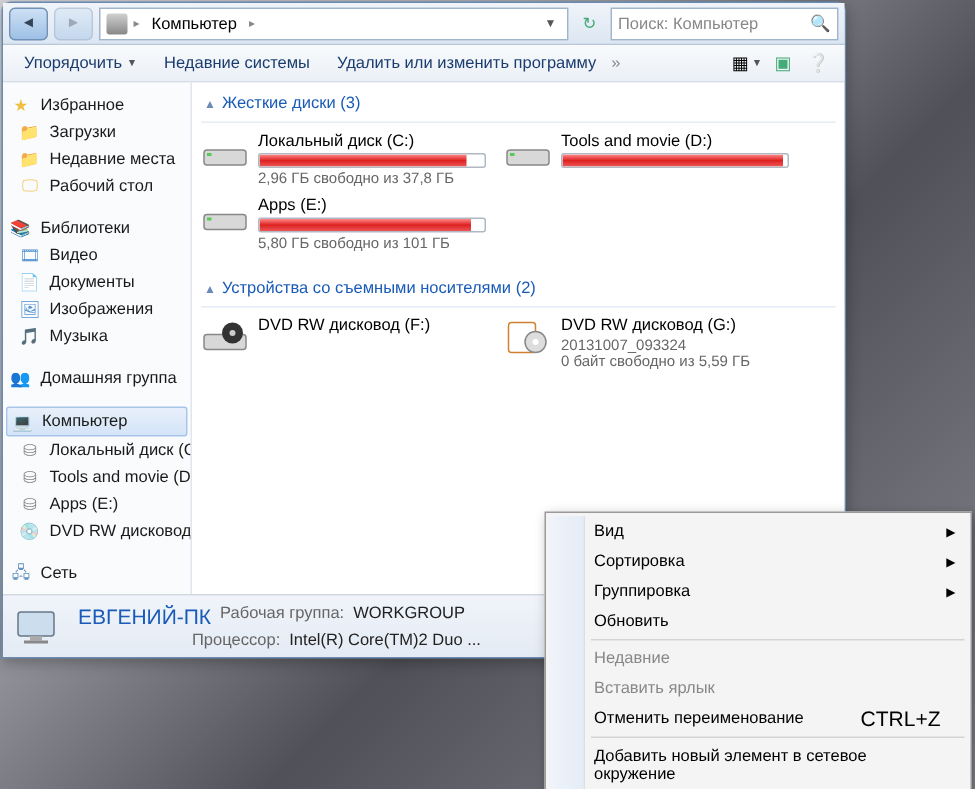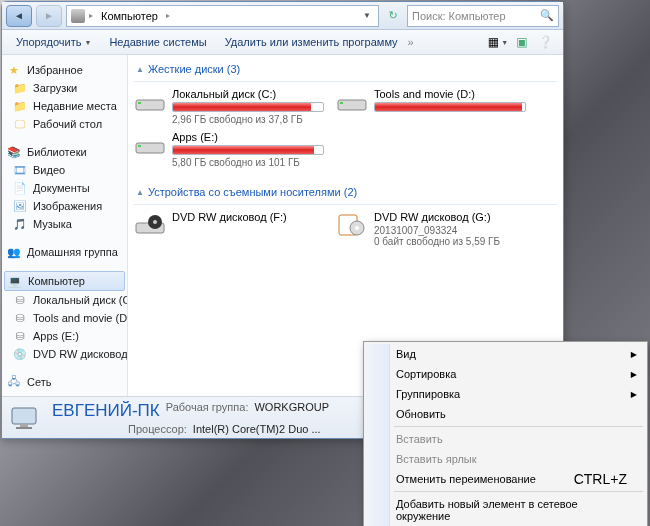--- a/index.html
+++ b/index.html
@@ -39,21 +39,21 @@
 .drive-name { color: #000; margin-bottom: 2px; }
 .bar { height: 10px; background: #fff; border: 1px solid #b0b8c4; border-radius: 2px; overflow: hidden; margin-bottom: 2px; }
 .bar-fill { height: 100%; background: linear-gradient(#f88, #d22 50%, #e55); }
 .drive-free { color: #666; font-size: 10px; }
 .statusbar { height: 42px; background: linear-gradient(#f0f4fa, #e4ebf4); border-top: 1px solid #d0d8e4; display: flex; align-items: center; padding: 4px 8px; gap: 10px; }
 .sb-pc { width: 32px; height: 28px; }
 .sb-txt { display: flex; flex-direction: column; gap: 2px; }
 .sb-line { display: flex; gap: 6px; font-size: 10px; }
 .sb-lbl { color: #666; }
 .sb-val { color: #222; }
-.sb-name { color: #1a5bb8; font-size: 17px; font-weight: 500; }
+.sb-name { color: #1a5bb8; font-size: 14px; font-weight: 500; }
 .ctx { position: absolute; left: 363px; top: 341px; width: 285px; background: #f4f4f4; border: 1px solid #9a9a9a; box-shadow: 2px 3px 8px rgba(0,0,0,.35); padding: 2px; }
 .ctx-item { padding: 4px 24px 4px 30px; display: flex; align-items: center; color: #000; position: relative; }
 .ctx-item.disabled { color: #888; }
 .ctx-item .arrow { position: absolute; right: 8px; font-size: 8px; }
 .ctx-item .shortcut { position: absolute; right: 18px; font-size: 14px; }
 .ctx-sep { height: 1px; background: #d4d4d4; margin: 2px 2px 2px 28px; }
 .ctx-left { position: absolute; left: 2px; top: 2px; bottom: 2px; width: 24px; background: linear-gradient(90deg,#f0f4fa,#e4ecf6); border-right: 1px solid #d8e0ec; }
 .ico-star { color: #f0c040; }
 .ico-folder { color: #f0c860; }
 .ico-lib { color: #5090d0; }
@@ -298,21 +298,21 @@
   <div class="ctx-item">
       <span>Сортировка</span>
       <span class="arrow">▶</span>
     </div>
   <div class="ctx-item">
       <span>Группировка</span>
       <span class="arrow">▶</span>
     </div>
   <div class="ctx-item">Обновить</div>
   <div class="ctx-sep"></div>
-  <div class="ctx-item disabled">Вставить</div>
+  <div class="ctx-item disabled">Недавние</div>
   <div class="ctx-item disabled">Вставить ярлык</div>
   <div class="ctx-item">
       <span>Отменить переименование</span>
       <span class="shortcut">CTRL+Z</span>
     </div>
   <div class="ctx-sep"></div>
   <div class="ctx-item">Добавить новый элемент в сетевое окружение</div>
 
 </div>
 

